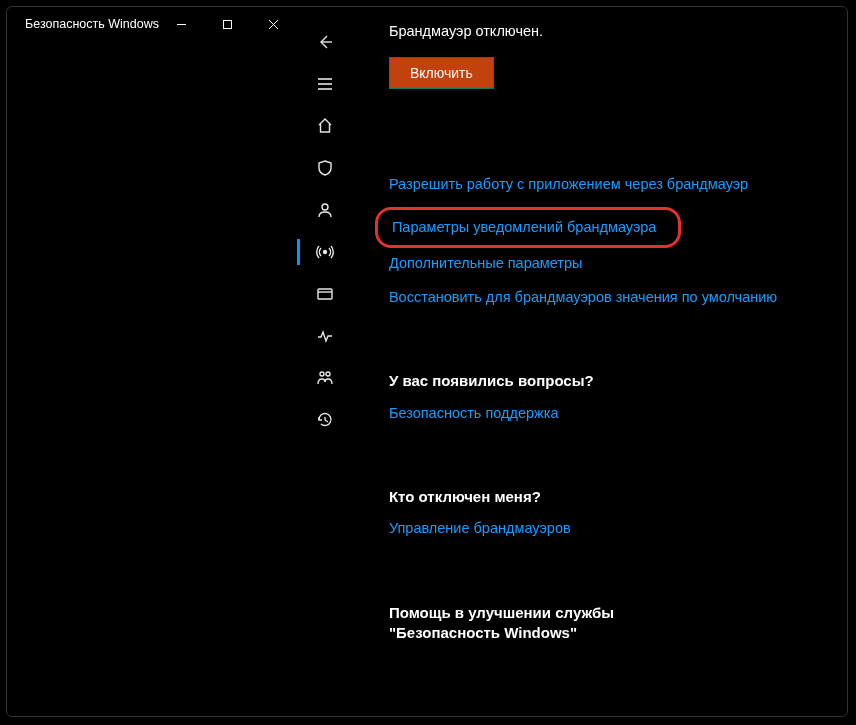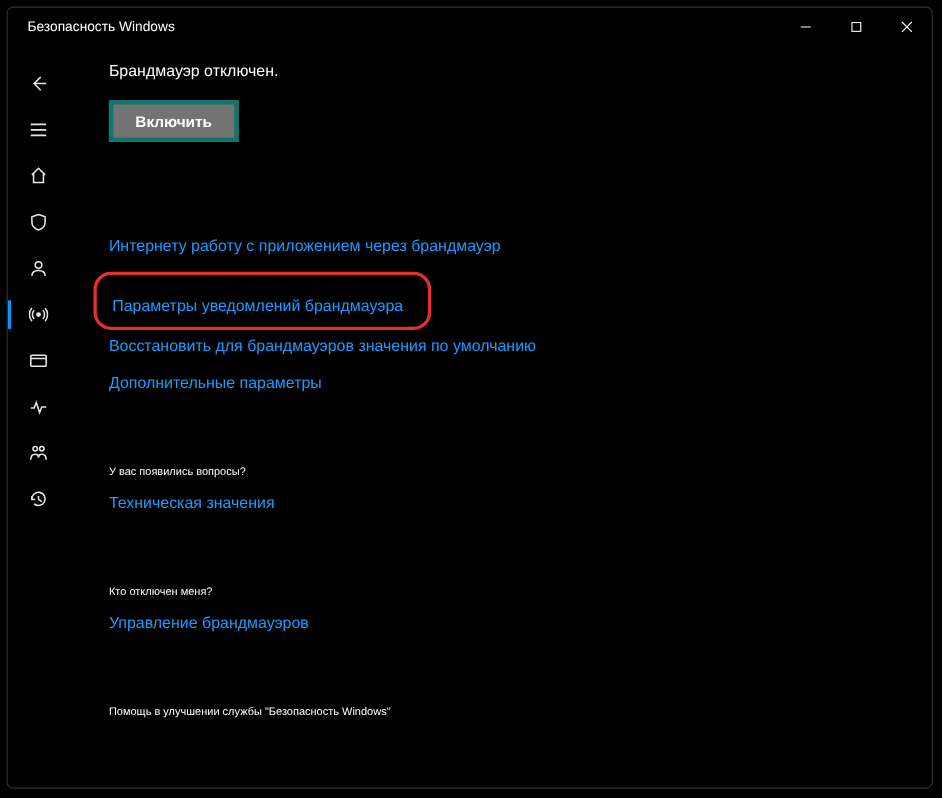--- a/index.html
+++ b/index.html
@@ -4,21 +4,21 @@
 <style>
   * { margin: 0; padding: 0; box-sizing: border-box; font-family: "Segoe UI", Tahoma, sans-serif; }
   body { background: #000; width: 856px; height: 725px; overflow: hidden; }
   .window {
     position: relative;
     width: 842px; height: 711px;
     margin: 6px;
     background: #000;
     border: 1px solid #333;
     border-radius: 6px;
-    display: flex; flex-direction: column;
+    display: flex; 
   }
 
   
   .titlebar {
     height: 34px;
     display: flex; align-items: center;
     padding-left: 18px;
     color: #fff; font-size: 12.5px; font-weight: 400;
   }
   .titlebar .spacer { flex: 1; }
@@ -54,42 +54,41 @@
   .navitem.hamburger svg { stroke-width: 1.6; }
 
   
   .content {
     flex: 1; color: #fff;
     padding: 16px 30px 20px 36px;
     overflow-y: auto;
   }
   .status { font-size: 14.5px; color: #fff; margin-bottom: 18px; }
   .enable-btn {
-    background: #737373; border: 4px solid #0f766e;
+    background: #c2410c; border: 1px solid #0f766e;
     color: #fff; font-size: 14px;
     padding: 7px 20px;
     margin-bottom: 0;
-    font-weight: bold;
   }
   .links-block { margin-top: 86px; }
   .link {
     color: #1a9cff; font-size: 14.5px;
     margin-bottom: 14px; max-width: 400px;
     line-height: 1.35;
   }
   .link.highlighted {
     display: inline-block;
     border: 3px solid #e53030;
     border-radius: 16px;
-    padding: 20px 22px 8px 14px;
+    padding: 8px 22px 8px 14px;
     margin-left: -14px;
     margin-top: -2px; margin-bottom: 6px;
   }
   .section { margin-top: 64px; }
-  .section-head { color: #fff; font-size: 10px; font-weight: 400; margin-bottom: 12px; line-height: 1.35; }
+  .section-head { color: #fff; font-size: 15px; font-weight: 700; margin-bottom: 12px; line-height: 1.35; }
 
   
   .content::-webkit-scrollbar { width: 6px; }
   .content::-webkit-scrollbar-track { background: transparent; }
   .content::-webkit-scrollbar-thumb { background: #555; border-radius: 3px; }
 </style>
 </head>
 <body>
 
 <div class="window">
@@ -183,29 +182,29 @@
             <line x1="9" y1="9" x2="12" y2="11"></line>
           </svg>
       </div>
     </div>
 
     <div class="content">
       <div class="status">Брандмауэр отключен.</div>
       <button class="enable-btn">Включить</button>
 
       <div class="links-block">
-        <div class="link">Интернету работу с приложением через брандмауэр</div>
+        <div class="link">Разрешить работу с приложением через брандмауэр</div>
         <div><span class="link highlighted">Параметры уведомлений брандмауэра</span></div>
+        <div class="link">Дополнительные параметры</div>
         <div class="link">Восстановить для брандмауэров значения по умолчанию</div>
-        <div class="link">Дополнительные параметры</div>
       </div>
 
       <div class="section">
         <div class="section-head">У вас появились вопросы?</div>
-        <div class="link">Техническая значения</div>
+        <div class="link">Безопасность поддержка</div>
       </div>
 
       <div class="section">
         <div class="section-head">Кто отключен меня?</div>
         <div class="link">Управление брандмауэров</div>
       </div>
 
       <div class="section">
         <div class="section-head" style="max-width:260px">Помощь в улучшении службы "Безопасность Windows"</div>
 

